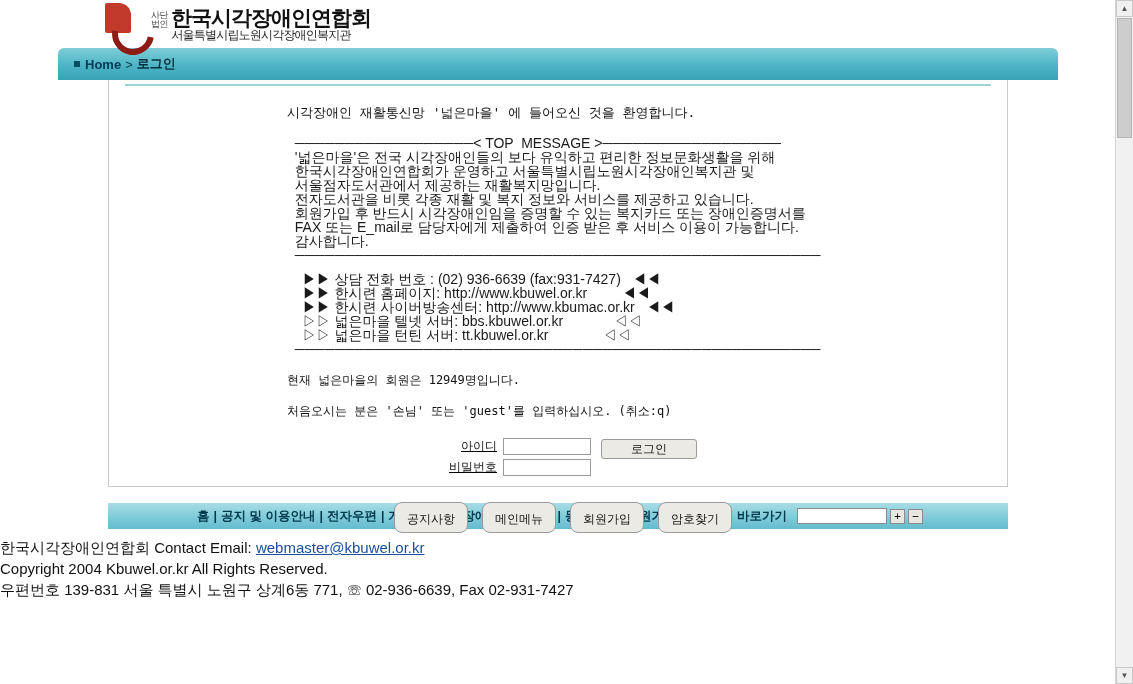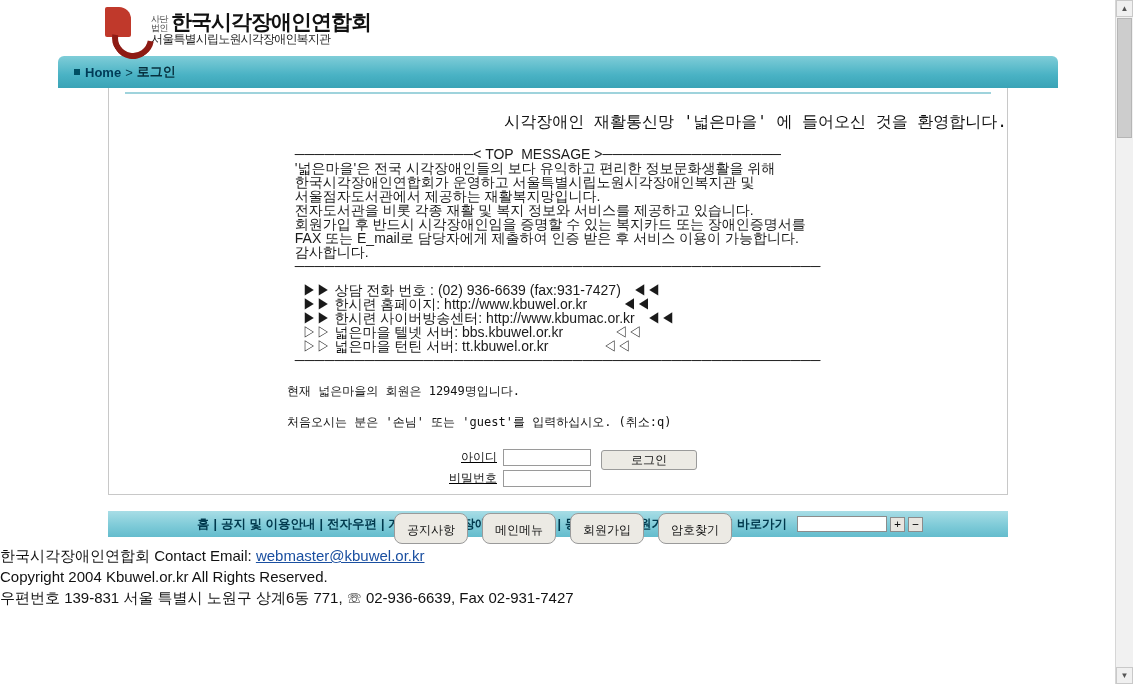--- a/index.html
+++ b/index.html
@@ -47,24 +47,25 @@
   #content {
     position: absolute;
     top: 0; left: 0;
     width: 1116px;
     height: 684px;
     background: #ffffff;
   }
 
   
   #logo-bar {
-    height: 56px;
+    height: 48px;
     padding-left: 105px;
     display: flex;
     align-items: center;
+    text-align: center;
   }
   .logo-mark {
     width: 40px; height: 42px;
     position: relative;
     margin-right: 6px;
     flex: none;
   }
   .logo-mark .sq {
     position: absolute;
     left: 0; top: 0;
@@ -143,24 +144,23 @@
     font-family: Liberation Sans, sans-serif;
     font-size: 14px;
     line-height: 14px;
     color: #1a1a1a;
     white-space: pre;
   }
 
   #welcome-line {
     margin: 18px 0 0 0;
     padding-left: 178px;
-    font-size: 16px;
-    color: #111;
-    font-family: "DejaVu Sans Mono", monospace;
-    text-align: right;
+    font-size: 13px;
+    color: #111;
+    font-family: "DejaVu Sans Mono", monospace;
   }
 
   #top-message {
     margin-top: 14px;
     padding-left: 178px;
   }
   #contact-block {
     margin-top: 10px;
     padding-left: 178px;
   }

